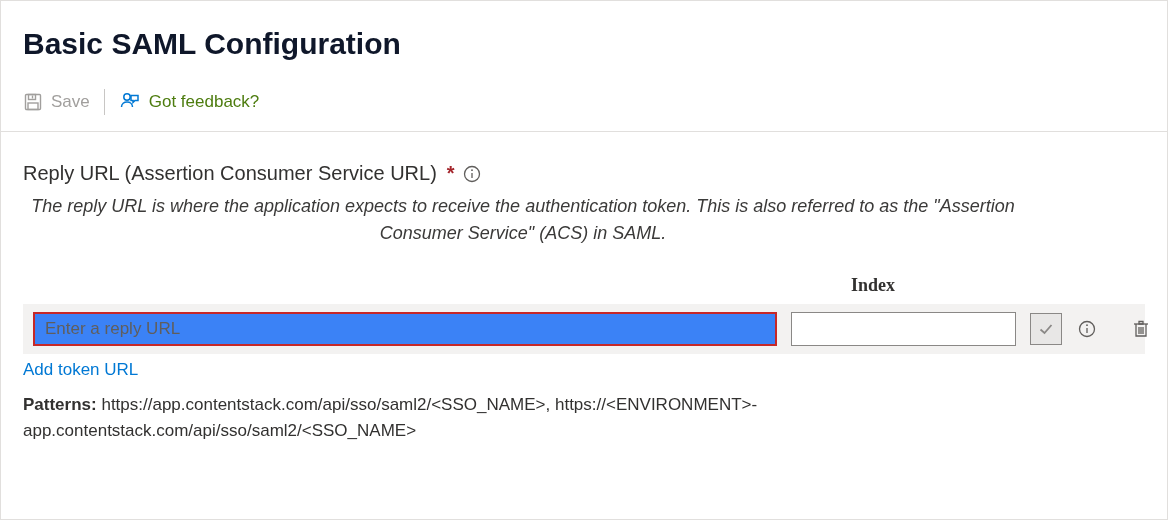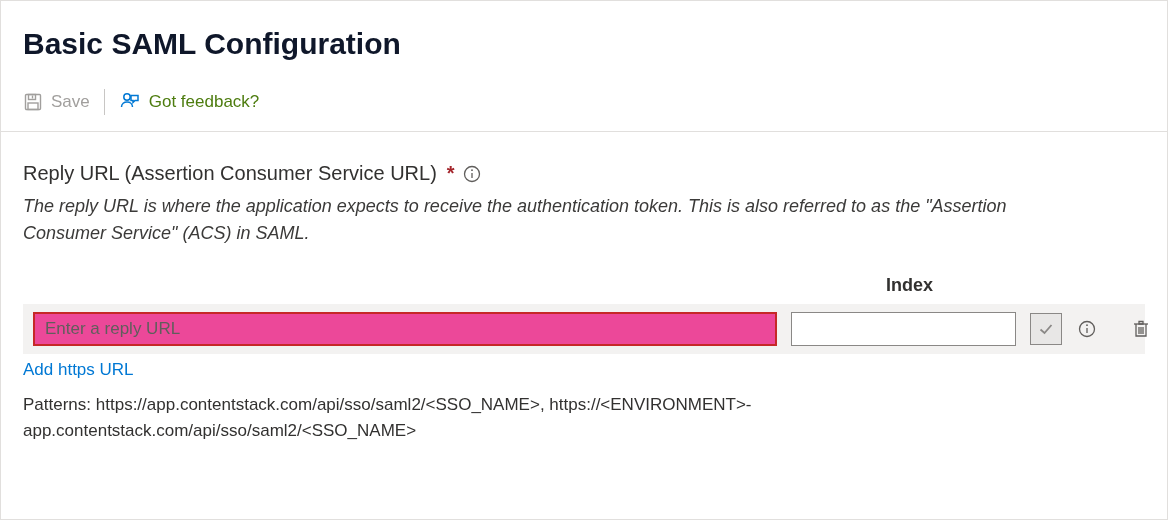--- a/index.html
+++ b/index.html
@@ -77,49 +77,50 @@
     display: inline-flex;
     color: #605e5c;
   }
   .section-desc {
     font-style: italic;
     font-size: 18px;
     color: #3b3a39;
     line-height: 1.5;
     margin: 8px 0 28px 0;
     max-width: 1000px;
+    text-align: center;
   }
 
   
   .col-headers {
     display: flex;
     font-size: 18px;
     font-weight: 600;
     margin-bottom: 8px;
   }
   .col-url { flex: 0 0 760px; }
-  .col-index { flex: 0 0 120px; text-align: right; padding-left: 30px; }
+  .col-index { flex: 0 0 120px; text-align: center; padding-left: 30px; font-family: Liberation Serif, serif; }
   .col-default { flex: 0 0 120px; text-align: left; padding-left: 25px;}
 
   
   .row-wrapper {
     background: #f3f2f1;
     display: flex;
     align-items: center;
     padding: 8px 10px;
     gap: 14px;
   }
   .reply-input {
     flex: 0 0 744px;
     height: 34px;
     border: 2px solid #c62828;
     box-sizing: border-box;
     padding: 0 10px;
     font-size: 17px;
-    background: #ec4899;
+    background: #3b82f6;
     color: #323130;
   }
   .reply-input::placeholder { color: #605e5c; }
   .index-input {
     flex: 0 0 78px;
     height: 34px;
     border: 1px solid #8a8886;
     box-sizing: border-box;
     padding: 0 8px;
     font-size: 16px;
@@ -160,21 +161,21 @@
     text-decoration: none;
     cursor: pointer;
   }
 
   .patterns {
     margin-top: 12px;
     font-size: 17px;
     line-height: 1.5;
     max-width: 900px;
   }
-  .patterns-label { font-weight: 400; }
+  .patterns-label { font-weight: 700; }
 </style>
 </head>
 <body>
 
 <div class="panel">
 
   <h1 class="page-title">Basic SAML Configuration</h1>
 
   <div class="toolbar">
     <button class="toolbar-btn disabled">
@@ -247,21 +248,21 @@
           <line x1="3" y1="5" x2="17" y2="5"></line>
           <path d="M5 5 v12 h10 v-12"></path>
           <path d="M8 2.5 h4 v2.5 h-4 z"></path>
           <line x1="8" y1="8" x2="8" y2="15"></line>
           <line x1="10" y1="8" x2="10" y2="15"></line>
           <line x1="12" y1="8" x2="12" y2="15"></line>
         </svg>
       </span>
     </div>
 
-    <a class="add-link">Add https URL</a>
+    <a class="add-link">Add token URL</a>
 
     <div class="patterns">
       <span class="patterns-label">Patterns:</span>
       <span>https://app.contentstack.com/api/sso/saml2/&lt;SSO_NAME&gt;, https://&lt;ENVIRONMENT&gt;-app.contentstack.com/api/sso/saml2/&lt;SSO_NAME&gt;</span>
     </div>
 
   </div>
 </div>
 
 </body></html>

